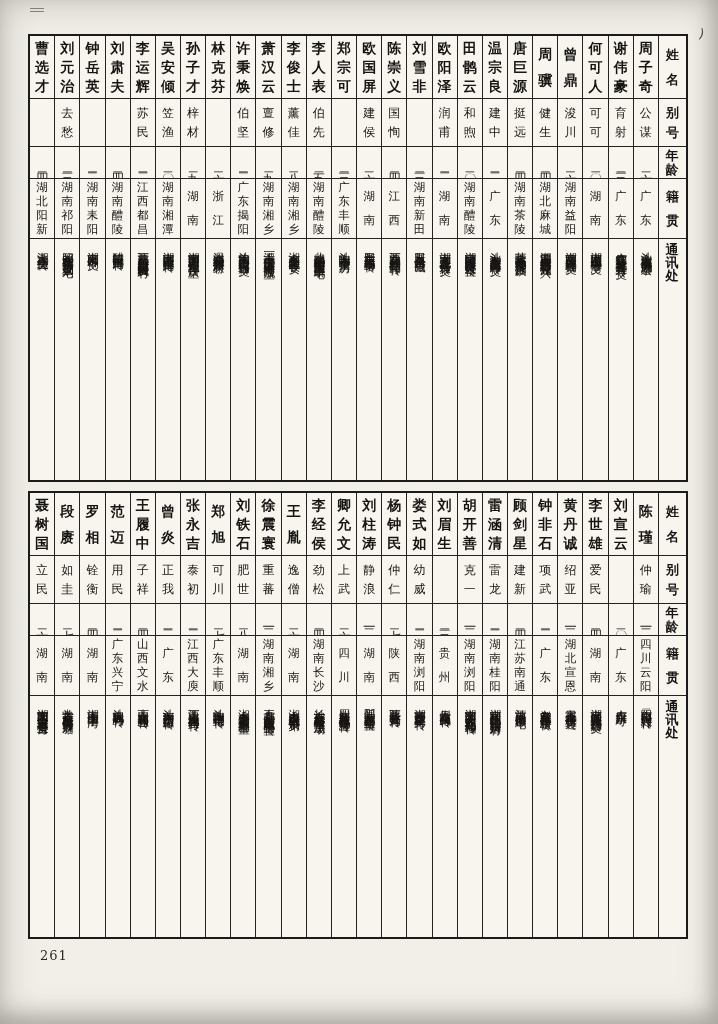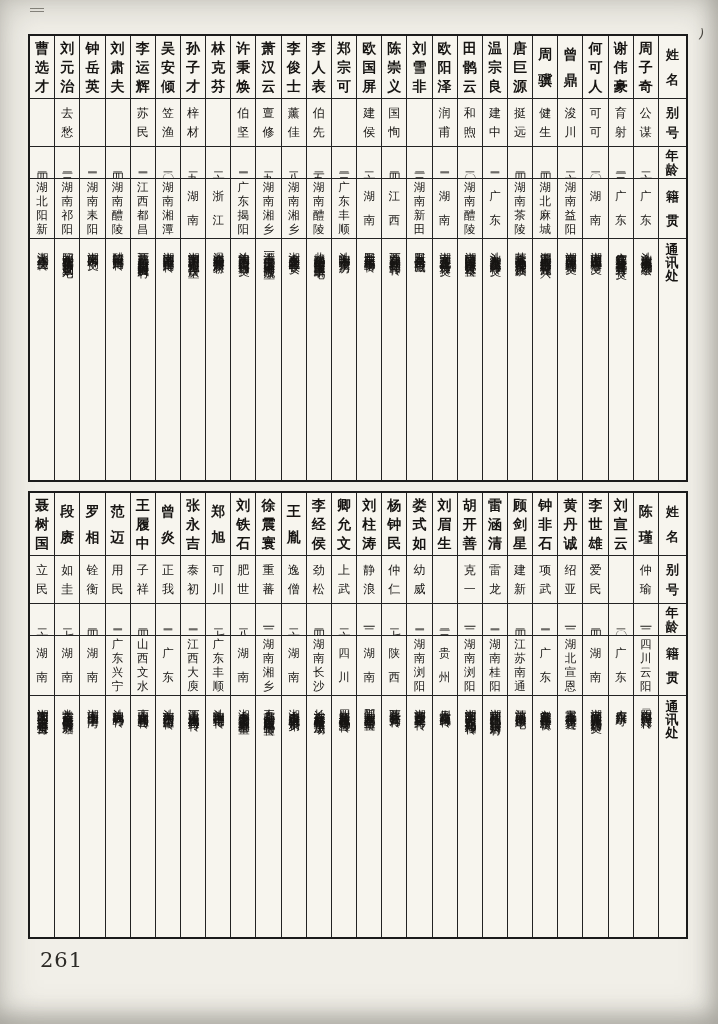--- a/index.html
+++ b/index.html
@@ -57,21 +57,21 @@
   .age-cell{height:32px;font-size:12.5px;letter-spacing:1px;}
   .native-cell{height:60px;font-size:11.5px;}
   .addr-cell{
     height:242px;font-size:11.5px;letter-spacing:1px;
     justify-content:flex-start;padding-top:4px;
   }
   .header-cell{font-weight:bold;font-size:13px;}
   .page-num{
     position:absolute;left:40px;top:948px;
     font-family:"DejaVu Serif",serif;
-    font-size:21px;color:#2c2a26;letter-spacing:1px;
+    font-size:13px;color:#2c2a26;letter-spacing:1px;
   }
   .artifact-paren{
     position:absolute;right:14px;top:26px;
     font-size:13px;color:#4a4842;transform:rotate(14deg);
   }
   .smudge{
     position:absolute;left:30px;top:8px;width:14px;height:5px;
     background:repeating-linear-gradient(#5a5850 0 1.4px,transparent 1.4px 2.6px);
     opacity:.7;
   }

